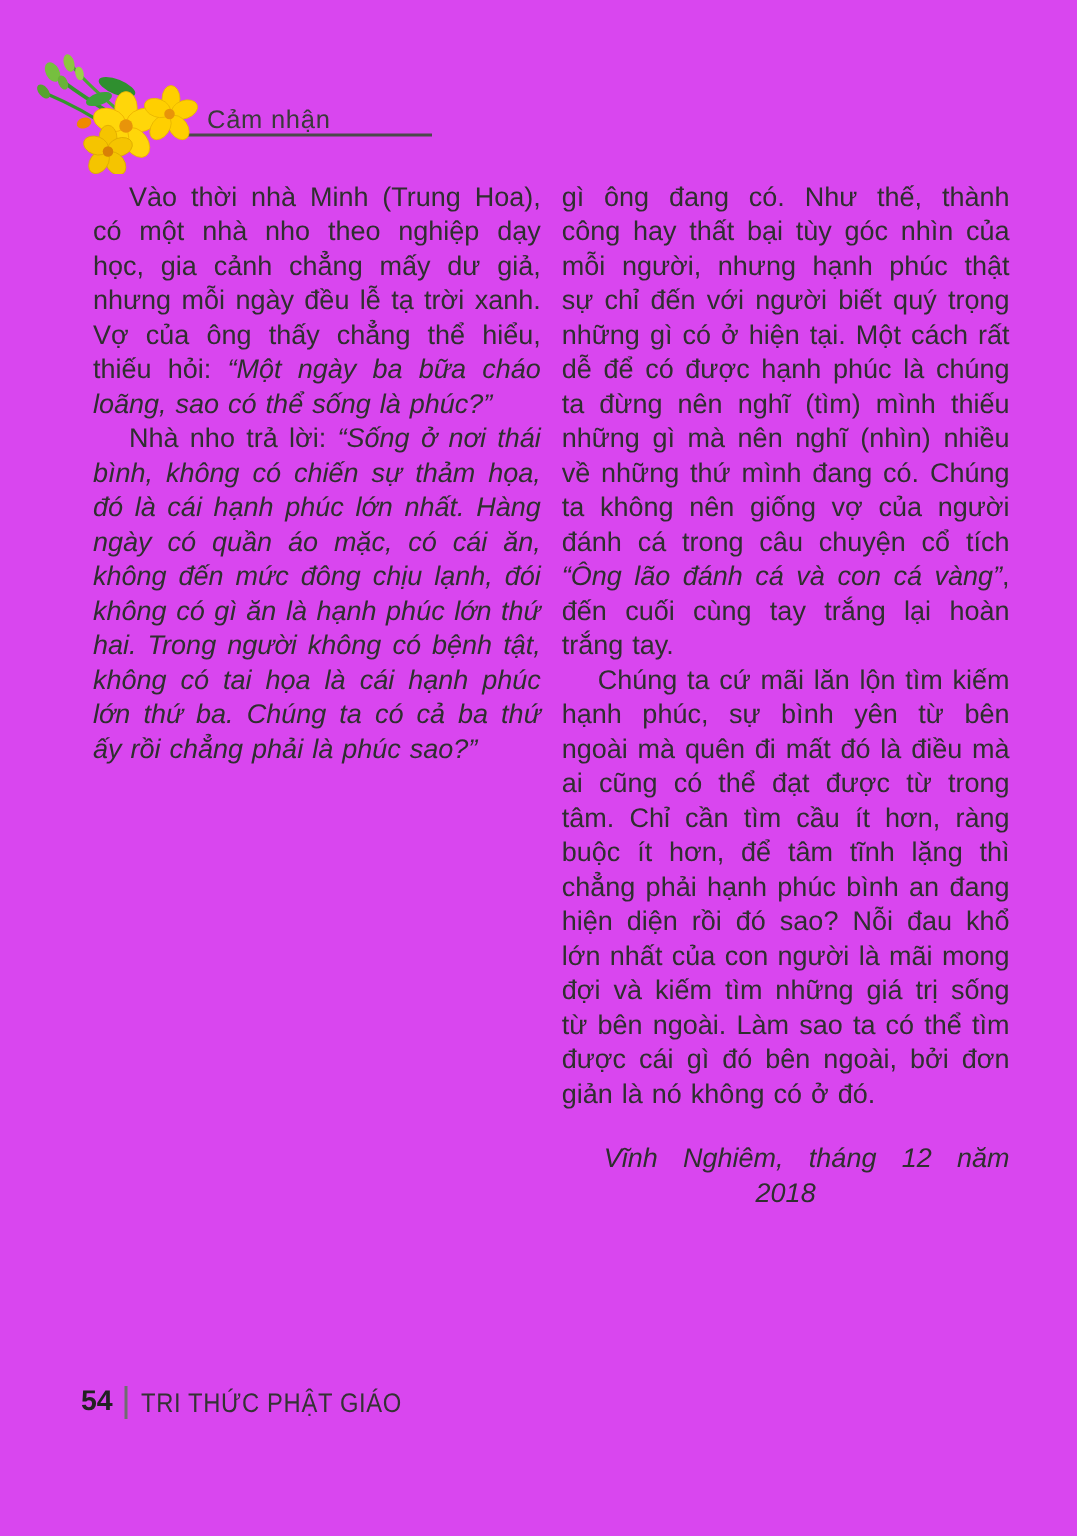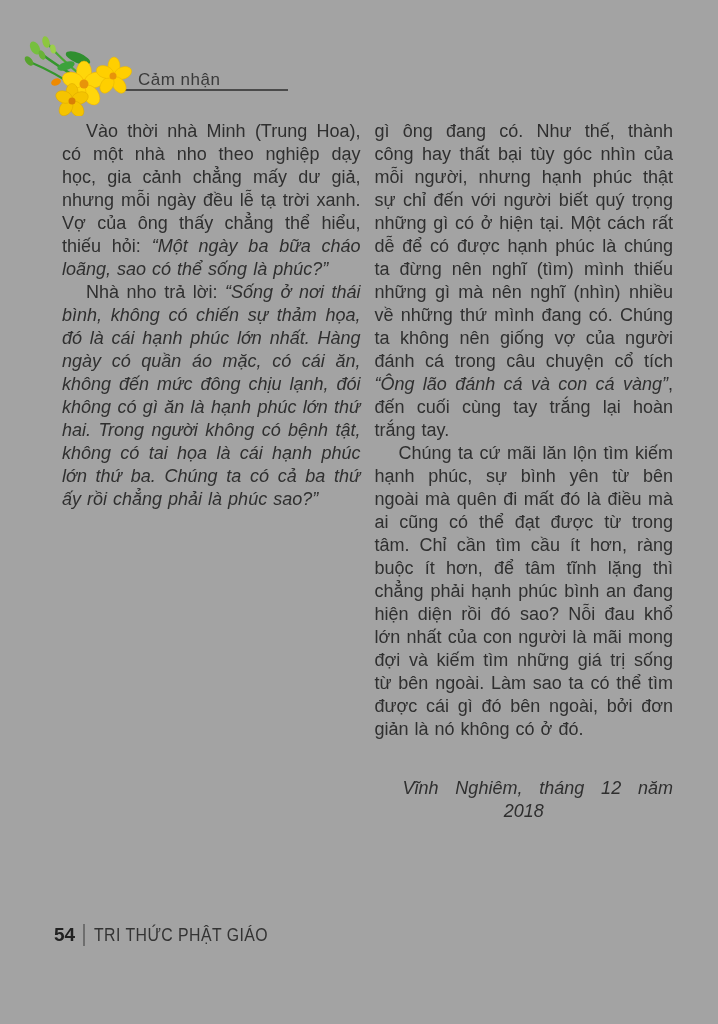--- a/index.html
+++ b/index.html
@@ -4,21 +4,21 @@
 <style>
   * { margin: 0; padding: 0; box-sizing: border-box; }
   html, body { background: #ffffff; }
   body {
     width: 718px; height: 1024px;
     position: relative;
     overflow: hidden;
     font-family: "Liberation Sans", sans-serif;
     color: #2f2f2f;
   }
-  .page { position: absolute; inset: 0; background: #a3a3a3; }
+  .page { position: absolute; inset: 0; background: #d946ef; }
 
   
   .flower {
     position: absolute; left: 22px; top: 36px;
     width: 120px; height: 80px; z-index: 2;
   }
   .section-label {
     position: absolute; left: 138px; top: 70px;
     font-size: 17px; letter-spacing: 0.5px; color: #3a3a3a;
     z-index: 3; background: transparent;
@@ -38,21 +38,21 @@
   .col p {
     font-size: 18px; line-height: 23px;
     text-align: justify;
     color: #2f2f2f;
     word-spacing: 1px;
   }
   .col p.indent { text-indent: 24px; }
   .italic { font-style: italic; }
 
   
-  .signature { margin-top: 36px; font-style: italic; }
+  .signature { margin-top: 20px; font-style: italic; }
   .sig-line1 {
     display: block;
     font-size: 18px; line-height: 23px;
     text-indent: 28px;
     text-align: justify;
     text-align-last: justify;
   }
   .sig-line2 { display: block; font-size: 18px; line-height: 23px; text-align: center; }
 
   

